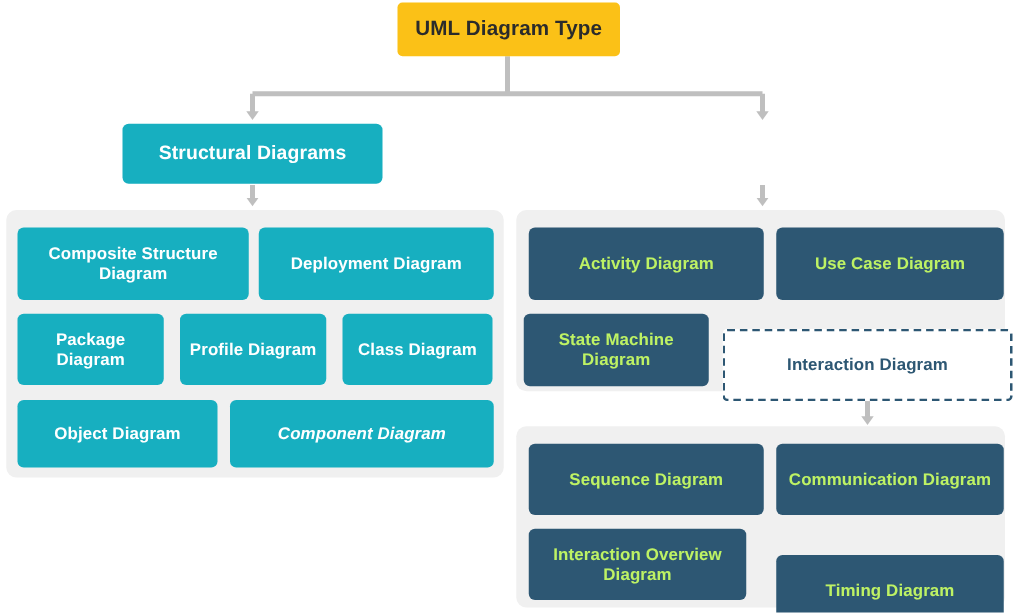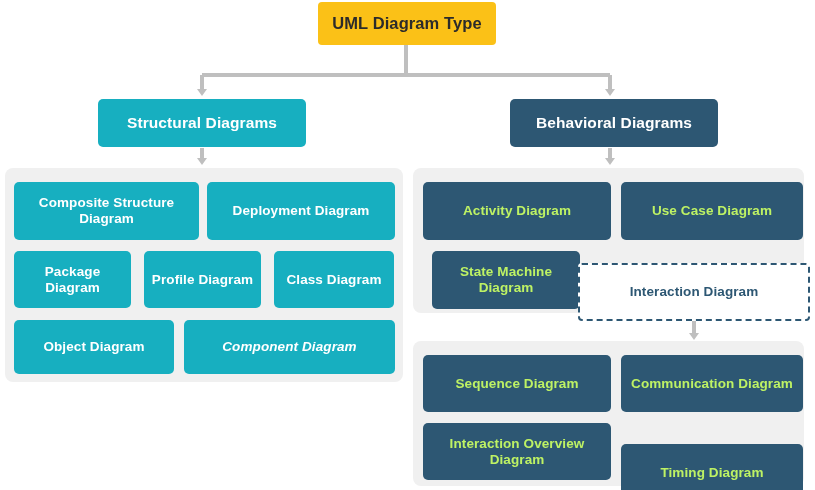--- a/index.html
+++ b/index.html
@@ -120,21 +120,20 @@
 
     <path d="M610,148 L610,161" stroke="#BFBFBF" stroke-width="4" fill="none" marker-end="url(#arrowGray)"></path>
 
     <path d="M694,309 L694,336" stroke="#BFBFBF" stroke-width="4" fill="none" marker-end="url(#arrowGray)"></path>
   </svg>
 
   <div class="node root" style="left:318px; top:2px; width:178px; height:43px;">UML Diagram Type</div>
 
   <div class="node cat-structural" style="left:98px; top:99px; width:208px; height:48px;">Structural Diagrams</div>
 
-  <div class="node cat-behavioral" style="left:510px; top:99px; width:208px; height:48px;">Behavioral Diagrams</div>
 
   <div class="panel" style="left:5px; top:168px; width:398px; height:214px;">
   </div>
 
   <div class="node leaf-teal" style="left:14px; top:182px; width:185px; height:58px;">Composite Structure Diagram</div>
 
   <div class="node leaf-teal" style="left:207px; top:182px; width:188px; height:58px;">Deployment Diagram</div>
 
   <div class="node leaf-teal" style="left:14px; top:251px; width:117px; height:57px;">Package Diagram</div>
 
@@ -146,28 +145,28 @@
 
   <div class="node leaf-teal" style="left:184px; top:320px; width:211px; height:54px;font-style:italic;">Component Diagram</div>
 
   <div class="panel" style="left:413px; top:168px; width:391px; height:145px;">
   </div>
 
   <div class="node leaf-navy" style="left:423px; top:182px; width:188px; height:58px;">Activity Diagram</div>
 
   <div class="node leaf-navy" style="left:621px; top:182px; width:182px; height:58px;">Use Case Diagram</div>
 
-  <div class="node leaf-navy" style="left:432px; top:251px; width:148px; height:58px;">State Machine Diagram</div>
+  <div class="node leaf-navy" style="left:419px; top:251px; width:148px; height:58px;">State Machine Diagram</div>
 
   <div class="node leaf-dashed" style="left:578px; top:251px; width:232px; height:58px;margin-top:12px;">Interaction Diagram</div>
 
   <div class="panel" style="left:413px; top:341px; width:391px; height:145px;">
   </div>
 
   <div class="node leaf-navy" style="left:423px; top:355px; width:188px; height:57px;">Sequence Diagram</div>
 
   <div class="node leaf-navy" style="left:621px; top:355px; width:182px; height:57px;">Communication Diagram</div>
 
-  <div class="node leaf-navy" style="left:423px; top:423px; width:188px; height:57px;">Interaction Overview Diagram</div>
+  <div class="node leaf-navy" style="left:423px; top:423px; width:174px; height:57px;">Interaction Overview Diagram</div>
 
   <div class="node leaf-navy" style="left:621px; top:444px; width:182px; height:57px;">Timing Diagram</div>
 
 </div>
 
 </body></html>

